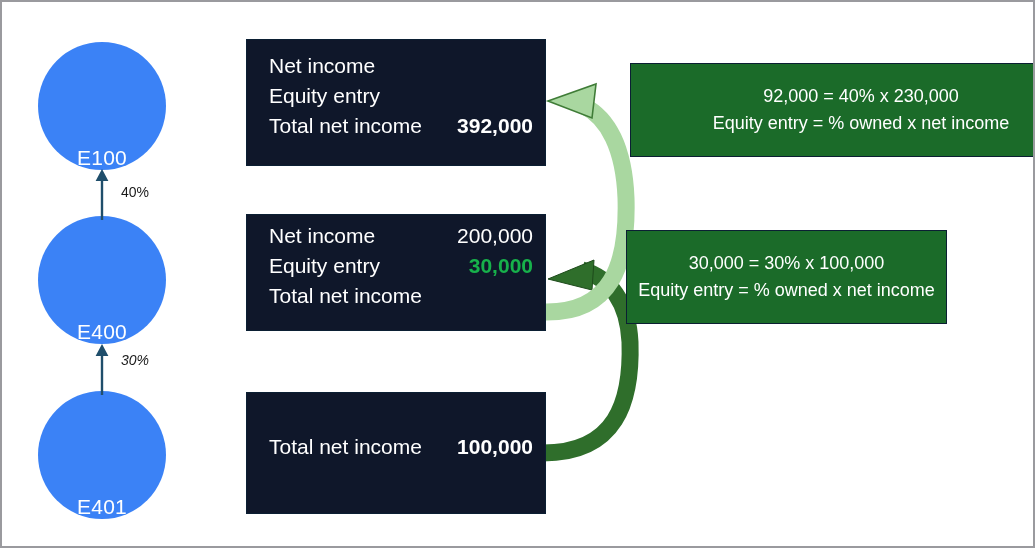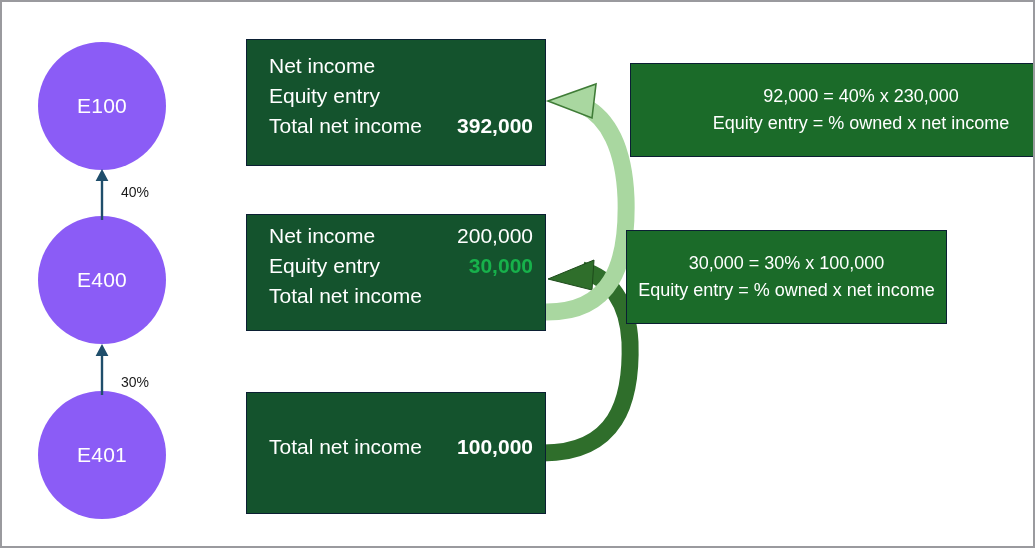--- a/index.html
+++ b/index.html
@@ -17,43 +17,43 @@
     background: #ffffff;
     box-sizing: border-box;
     border: 2px solid #9a9a9e;
     overflow: hidden;
   }
 
   
   .circle {
     position: absolute;
     border-radius: 50%;
-    background: #8b5cf6;
+    background: #3b82f6;
     display: flex;
-    align-items: center;
+    align-items: flex-end;
     justify-content: center;
     color: #ffffff;
     font-size: 21px;
     letter-spacing: .2px;
   }
 
   
   .own-arrow {
     position: absolute;
   }
   .own-pct {
     position: absolute;
     font-size: 14px;
     color: #1a1a1a;
   }
 
   
   .blue-box {
     position: absolute;
-    background: #14532d;
+    background: #0f172a;
     border: 1.5px solid #0b1f33;
     box-sizing: border-box;
     display: flex;
     flex-direction: column;
     justify-content: center;
     padding: 0 12px 13px 22px;
   }
   .bline {
     display: flex;
     align-items: baseline;
@@ -114,21 +114,21 @@
   <svg class="own-arrow" style="left:88px; top:166px; width:26px; height:52px;" width="26" height="52" viewBox="0 0 26 52">
     <line x1="12" y1="52" x2="12" y2="10" stroke="#1f4e6b" stroke-width="2.4"></line>
     <polygon points="12,1 5.6,13 18.4,13" fill="#1f4e6b"></polygon>
   </svg>
   <div class="own-pct" style="left:119px; top:182px;">40%</div>
 
   <svg class="own-arrow" style="left:88px; top:341px; width:26px; height:52px;" width="26" height="52" viewBox="0 0 26 52">
     <line x1="12" y1="52" x2="12" y2="10" stroke="#1f4e6b" stroke-width="2.4"></line>
     <polygon points="12,1 5.6,13 18.4,13" fill="#1f4e6b"></polygon>
   </svg>
-  <div class="own-pct" style="left:119px; top:372px;">30%</div>
+  <div class="own-pct" style="left:119px; top:350px;font-style:italic;">30%</div>
 
   <svg id="flow-arrows" viewBox="0 0 1035 548">
 
     <g>
       <path d="M 541 451
                C 614 451, 630 400, 628 340
                C 626 300, 608 276, 580 268" fill="none" stroke="#2f6e2b" stroke-width="17" stroke-linecap="butt"></path>
       <polygon points="546,277 592,258 590,288" fill="#2f6e2b" stroke="#1d4a1b" stroke-width="1"></polygon>
     </g>
 

